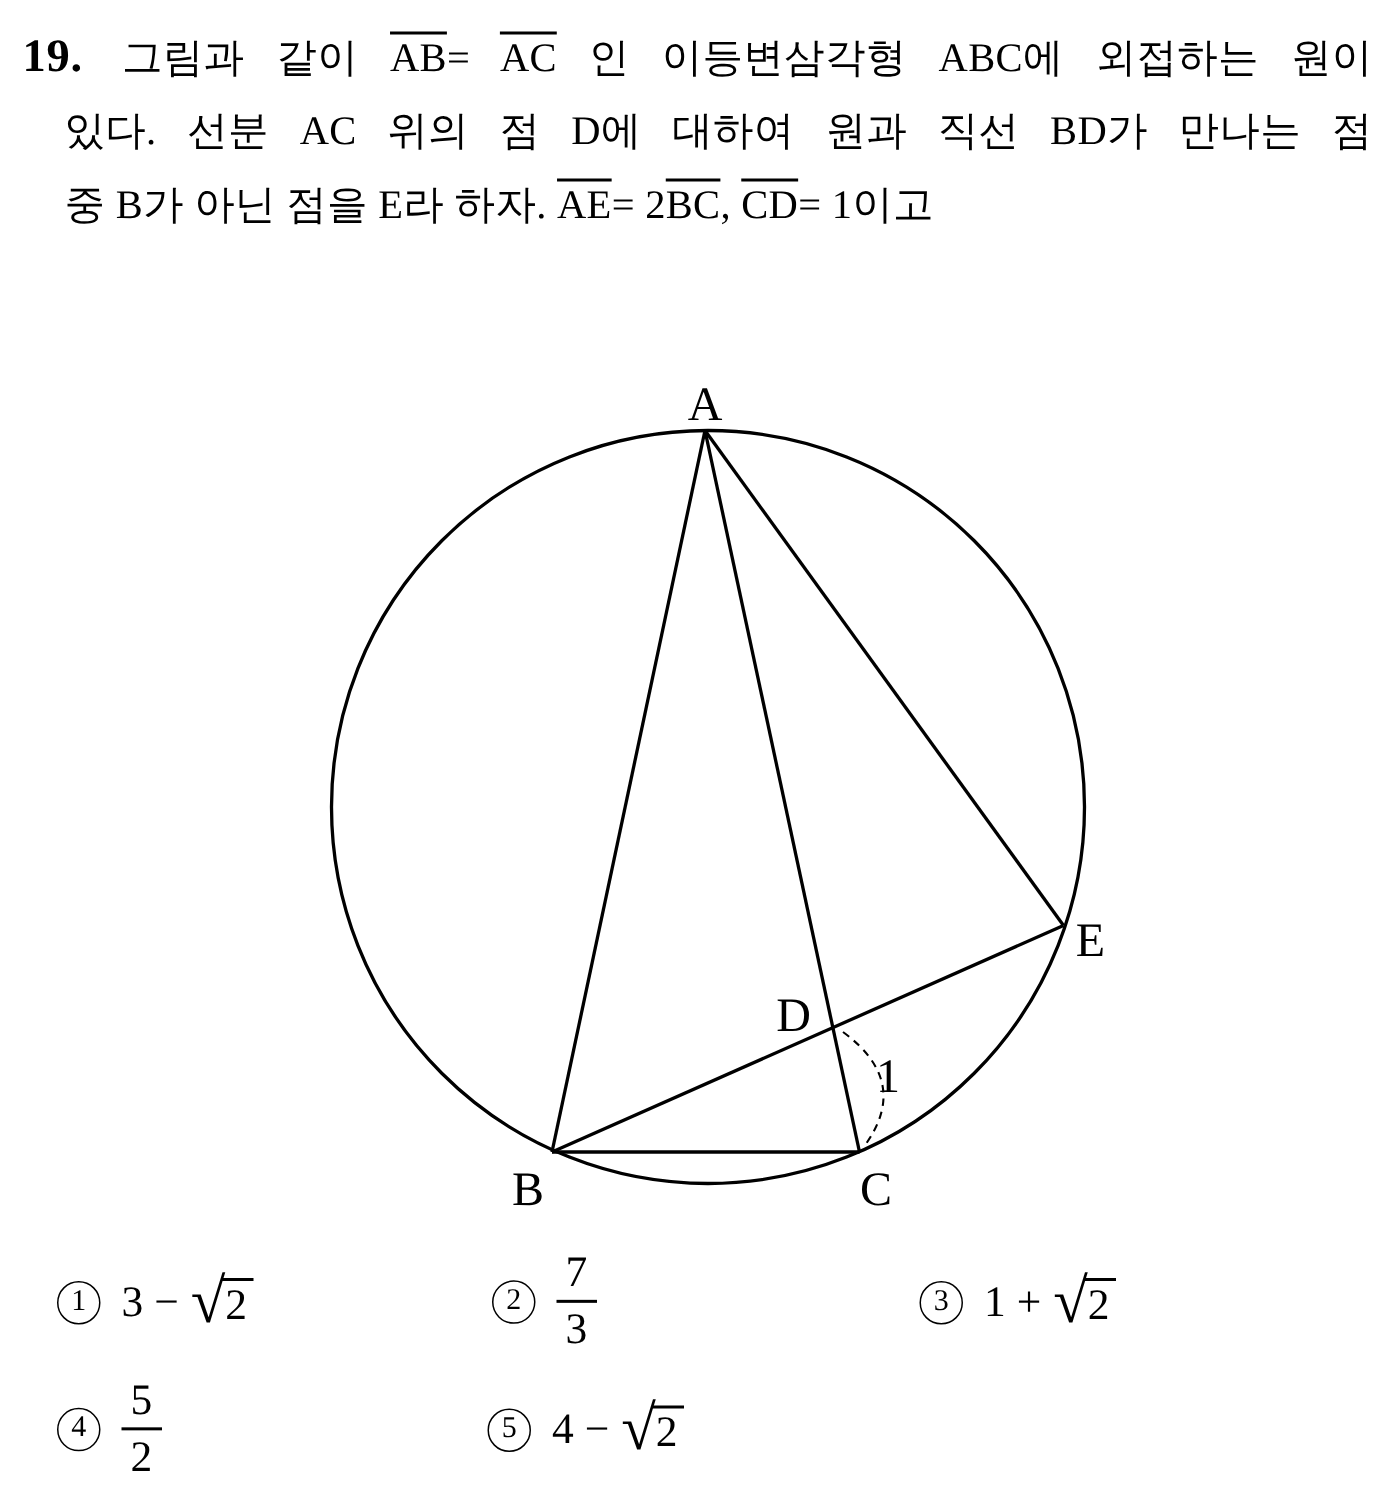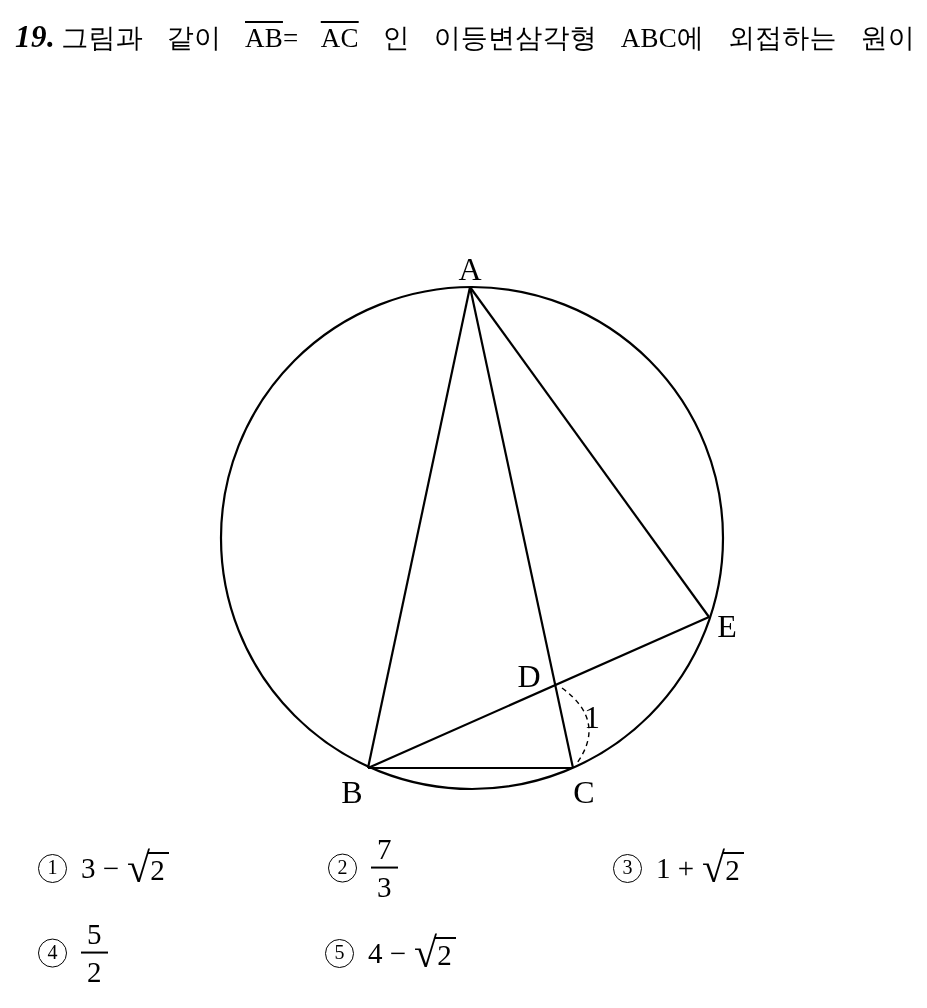--- a/index.html
+++ b/index.html
@@ -12,22 +12,22 @@
 
   
   .problem {
     position:absolute; top:12px; left:15px; width:900px;
     font-size:27px; letter-spacing:0.2px;
   }
   .pline { line-height:49px; padding-left:28px; white-space:normal; }
   .pline.first { padding-left:0; }
   .just { text-align:justify; text-align-last:justify; }
   .qnum {
-    font-style:italic; font-weight:bold; font-size:31px;
-    margin-right:6px; letter-spacing:0.5px;
+    font-weight:bold; font-size:31px;
+    margin-right:26px; letter-spacing:0.5px;
   }
   .ol { text-decoration:overline; text-decoration-thickness:1.8px; }
 
   
   .fig { position:absolute; top:235px; left:0; }
   .fig text { font-size:32px; fill:#000; font-family:"Liberation Serif","DejaVu Serif",serif; }
 
   
   .choices { position:absolute; top:820px; left:0; width:927px; height:188px; }
   .choice {
@@ -46,20 +46,22 @@
   .rand { border-top:2.2px solid #000; font-size:29px; line-height:30px; padding:1px 4px 0 2px; margin-top:1px; }
   .frac { display:inline-flex; flex-direction:column; align-items:center; font-size:29px; line-height:1.05; }
   .fnum { padding:0 6px 3px; }
   .fden { border-top:2.2px solid #000; padding:3px 6px 0; }
 </style>
 </head>
 <body>
 
 <div class="problem">
   <div class="pline first just"><span class="qnum">19.</span><span>그림과 같이 </span><span class="ol">AB</span><span>= </span><span class="ol">AC</span><span> 인 이등변삼각형 ABC에 외접하는 원이</span></div>
+  <div class="pline just">있다. 선분 AC 위의 점 D에 대하여 원과 직선 BD가 만나는 점</div>
+  <div class="pline"><span>중 B가 아닌 점을 E라 하자. </span><span class="ol">AE</span><span>= 2</span><span class="ol">BC</span><span>,  </span><span class="ol">CD</span><span>= 1이고</span></div>
 </div>
 
 <svg class="fig" width="927" height="580" viewBox="0 0 927 580">
 
   <circle cx="472" cy="303" r="251" fill="none" stroke="#000" stroke-width="2.2"></circle>
 
   <line x1="470" y1="52" x2="368" y2="533" stroke="#000" stroke-width="2.2"></line>
   <line x1="470" y1="52" x2="573" y2="533" stroke="#000" stroke-width="2.2"></line>
   <line x1="470" y1="52" x2="709" y2="382" stroke="#000" stroke-width="2.2"></line>
   <line x1="368" y1="533" x2="573" y2="533" stroke="#000" stroke-width="2.2"></line>

